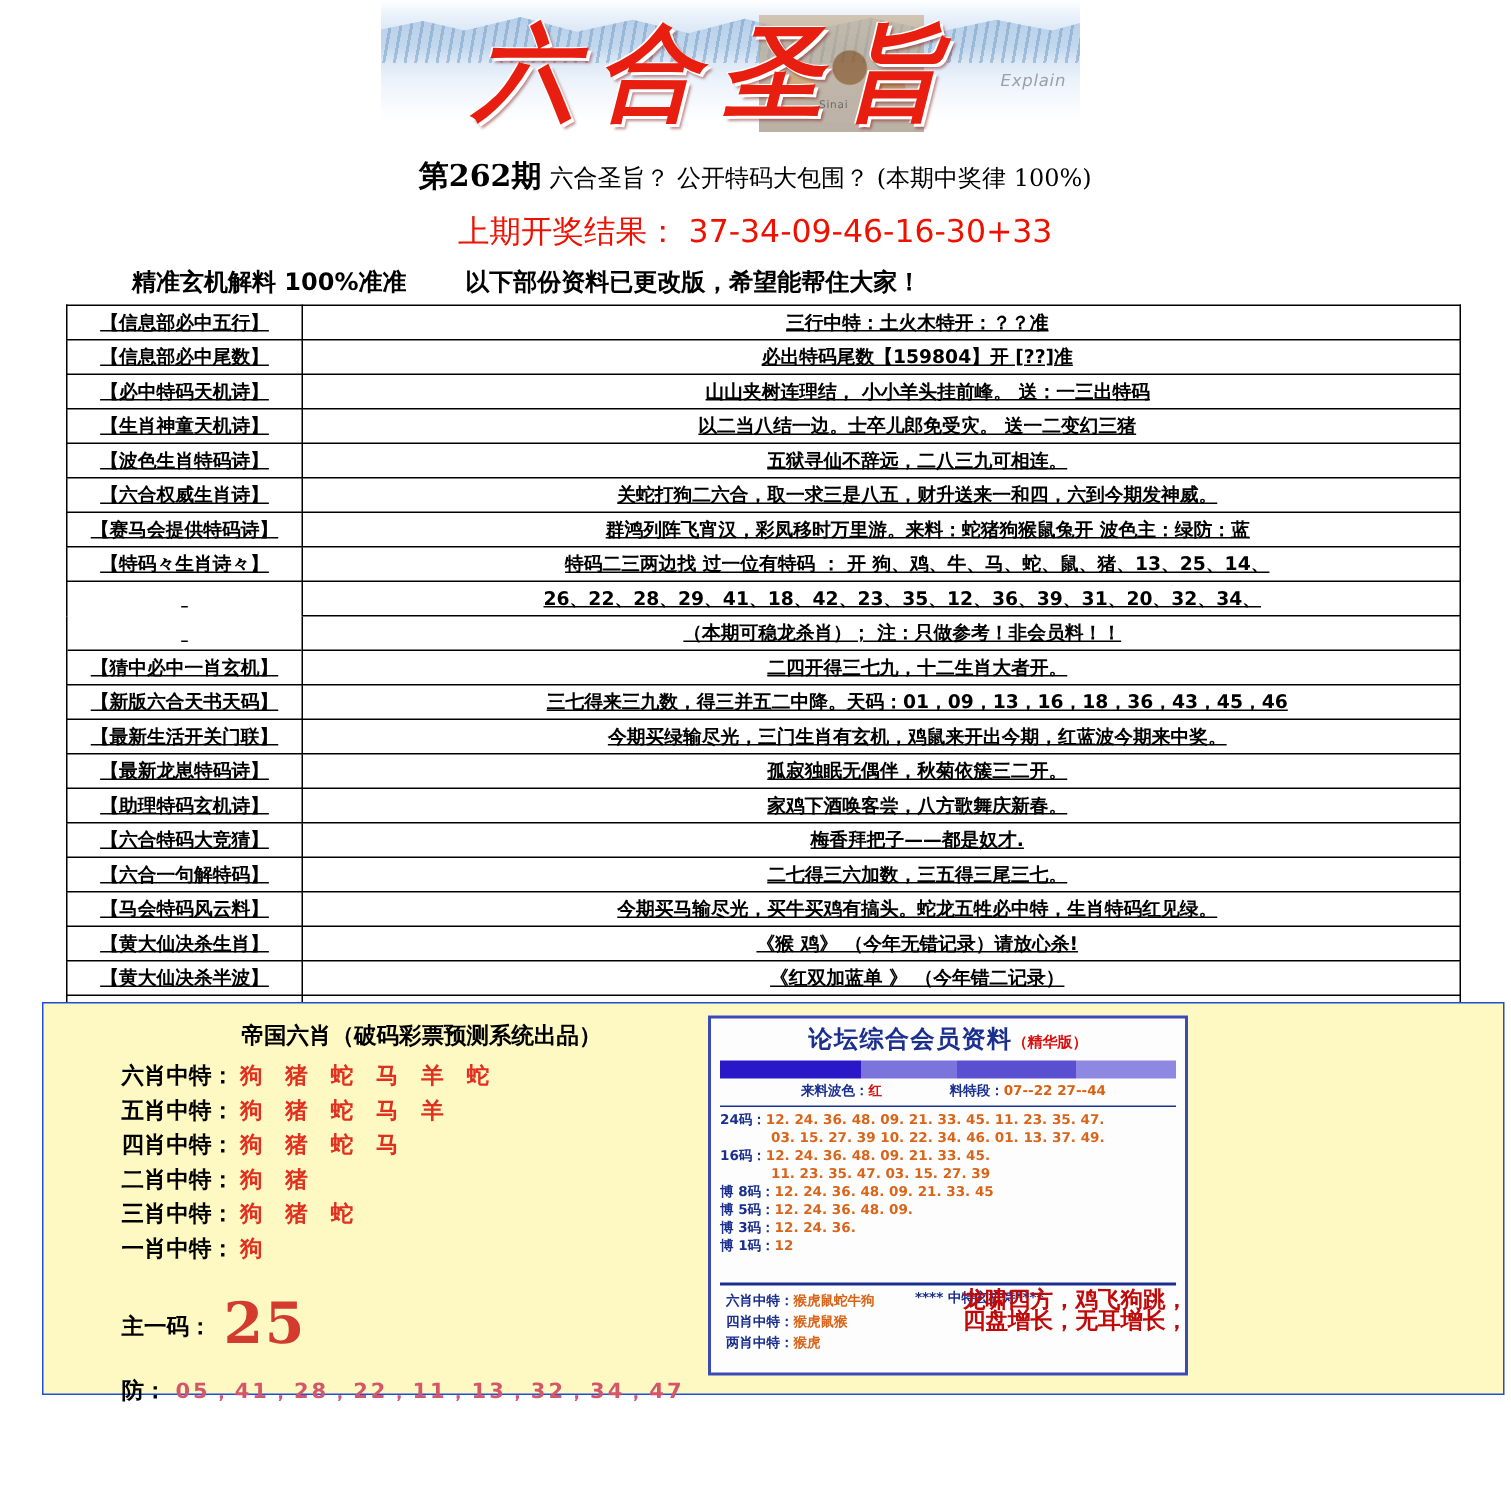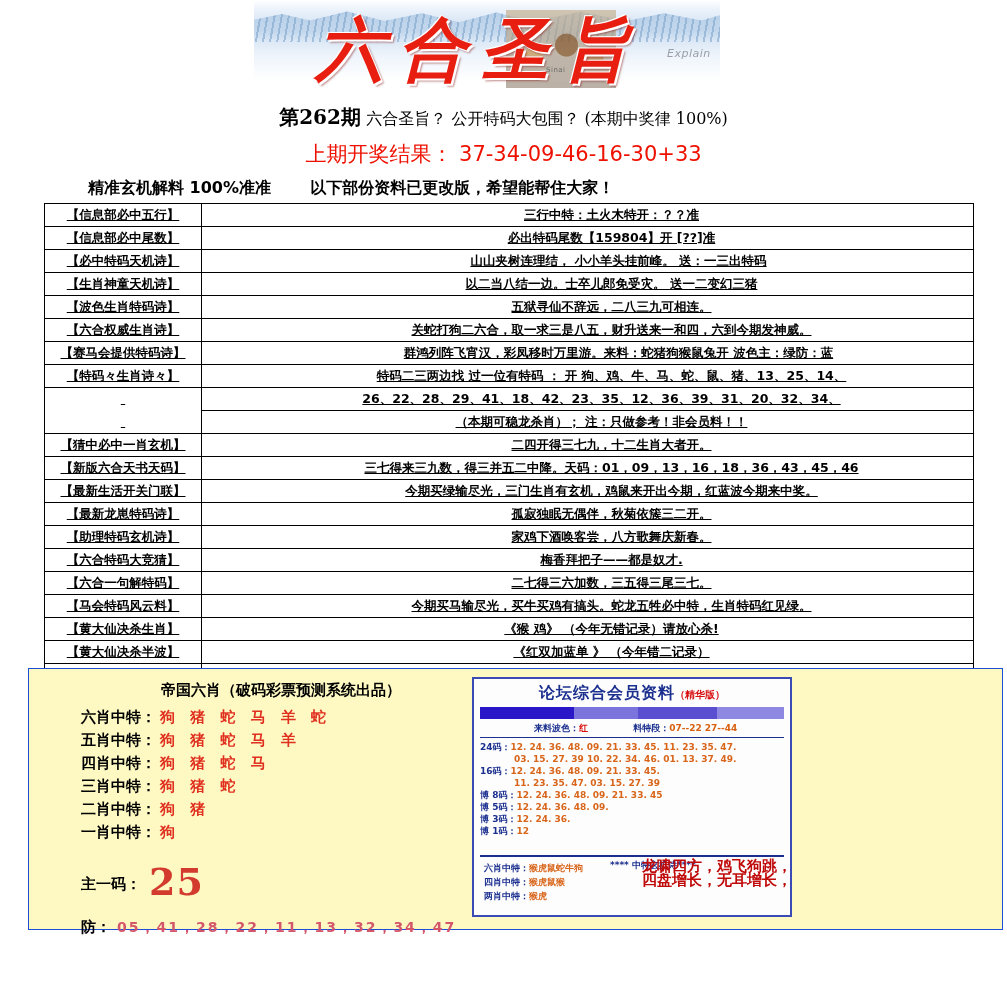--- a/index.html
+++ b/index.html
@@ -372,22 +372,22 @@
 </div>
 
 <div class="bottom-panel">
 
   <div class="pred">
     <h3>帝国六肖（破码彩票预测系统出品）</h3>
     <div id="pred-rows">
         <div class="pred-row"><span>六肖中特：</span><span class="zodiacs">狗 猪 蛇 马 羊 蛇</span></div>
         <div class="pred-row"><span>五肖中特：</span><span class="zodiacs">狗 猪 蛇 马 羊</span></div>
         <div class="pred-row"><span>四肖中特：</span><span class="zodiacs">狗 猪 蛇 马</span></div>
+        <div class="pred-row"><span>二肖中特：</span><span class="zodiacs">狗 猪</span></div>
         <div class="pred-row"><span>三肖中特：</span><span class="zodiacs">狗 猪 蛇</span></div>
-        <div class="pred-row"><span>二肖中特：</span><span class="zodiacs">狗 猪</span></div>
         <div class="pred-row"><span>一肖中特：</span><span class="zodiacs">狗</span></div>
       </div>
 
     <div class="main-code">
       <span>主一码：</span><span class="num">25</span>
     </div>
 
     <div class="defend">
       <span>防：</span><span class="nums">05，41，28，22，11，13，32，34，47</span>
     </div>

